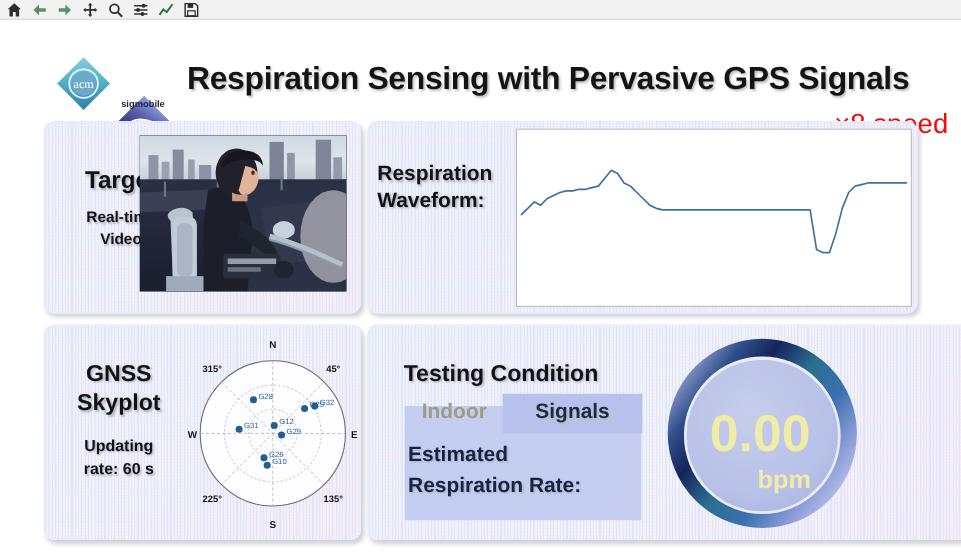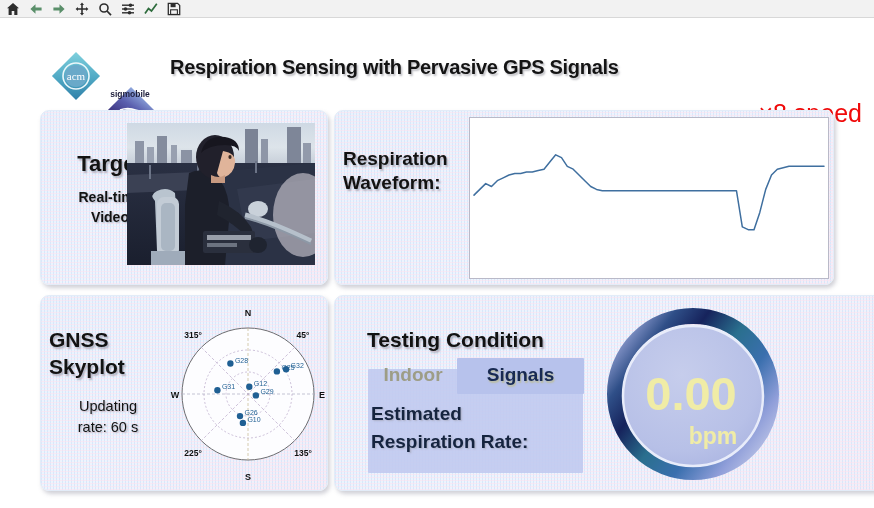--- a/index.html
+++ b/index.html
@@ -22,21 +22,21 @@
     justify-content: center; cursor: pointer;
   }
   .tb-btn svg { display: block; }
 
   
   .header { position: absolute; left: 0; top: 18px; width: 874px; height: 88px; }
   .logo-acm { position: absolute; left: 48px; top: 30px; width: 56px; height: 56px; }
   .logo-sig { position: absolute; left: 104px; top: 28px; width: 60px; height: 58px; margin-top: 39px; }
   .title {
     position: absolute; left: 170px; top: 38px;
-    font-size: 20px; font-weight: bold; color: #141414;
+    font-size: 29px; font-weight: bold; color: #141414;
     letter-spacing: -0.3px; white-space: nowrap;
     text-shadow: 1.5px 1.5px 2px rgba(140,140,150,0.55);
   }
   .speed {
     position: absolute; right: 12px; top: 81px;
     font-size: 25px; color: #f00a0a; white-space: nowrap;
   }
 
   
   .card {
@@ -83,27 +83,27 @@
   }
   .wave-plot {
     position: absolute; left: 134px; top: 6px; width: 360px; height: 162px;
     background: #ffffff; border: 1px solid #b9b9c8;
   }
   .wave-plot svg { display: block; }
 
   
   #card-sky { left: 40px; top: 295px; width: 288px; height: 196px; }
   .sky-label {
-    position: absolute; left: 8px; top: 30px; width: 118px; 
+    position: absolute; left: 8px; top: 30px; width: 118px; text-align: center;
     font-size: 21px; font-weight: bold; color: #121212; line-height: 1.3;
     text-shadow: 1.5px 1.5px 2px rgba(135,135,150,0.6);
   }
   .sky-sub {
     position: absolute; left: 8px; top: 100px; width: 118px; text-align: center;
-    font-size: 14.5px; font-weight: normal; color: #121212; line-height: 1.45;
+    font-size: 14.5px; font-weight: bold; color: #121212; line-height: 1.45;
     text-shadow: 1.3px 1.3px 1.7px rgba(135,135,150,0.55);
   }
   .sky-plot { position: absolute; left: 128px; top: 2px; width: 158px; height: 192px; }
 
   
   #card-cond { left: 334px; top: 295px; width: 568px; height: 196px; }
   .cond-title {
     position: absolute; left: 32px; top: 32px;
     font-size: 21px; font-weight: bold; color: #121212; white-space: nowrap;
     text-shadow: 1.5px 1.5px 2px rgba(135,135,150,0.6);

